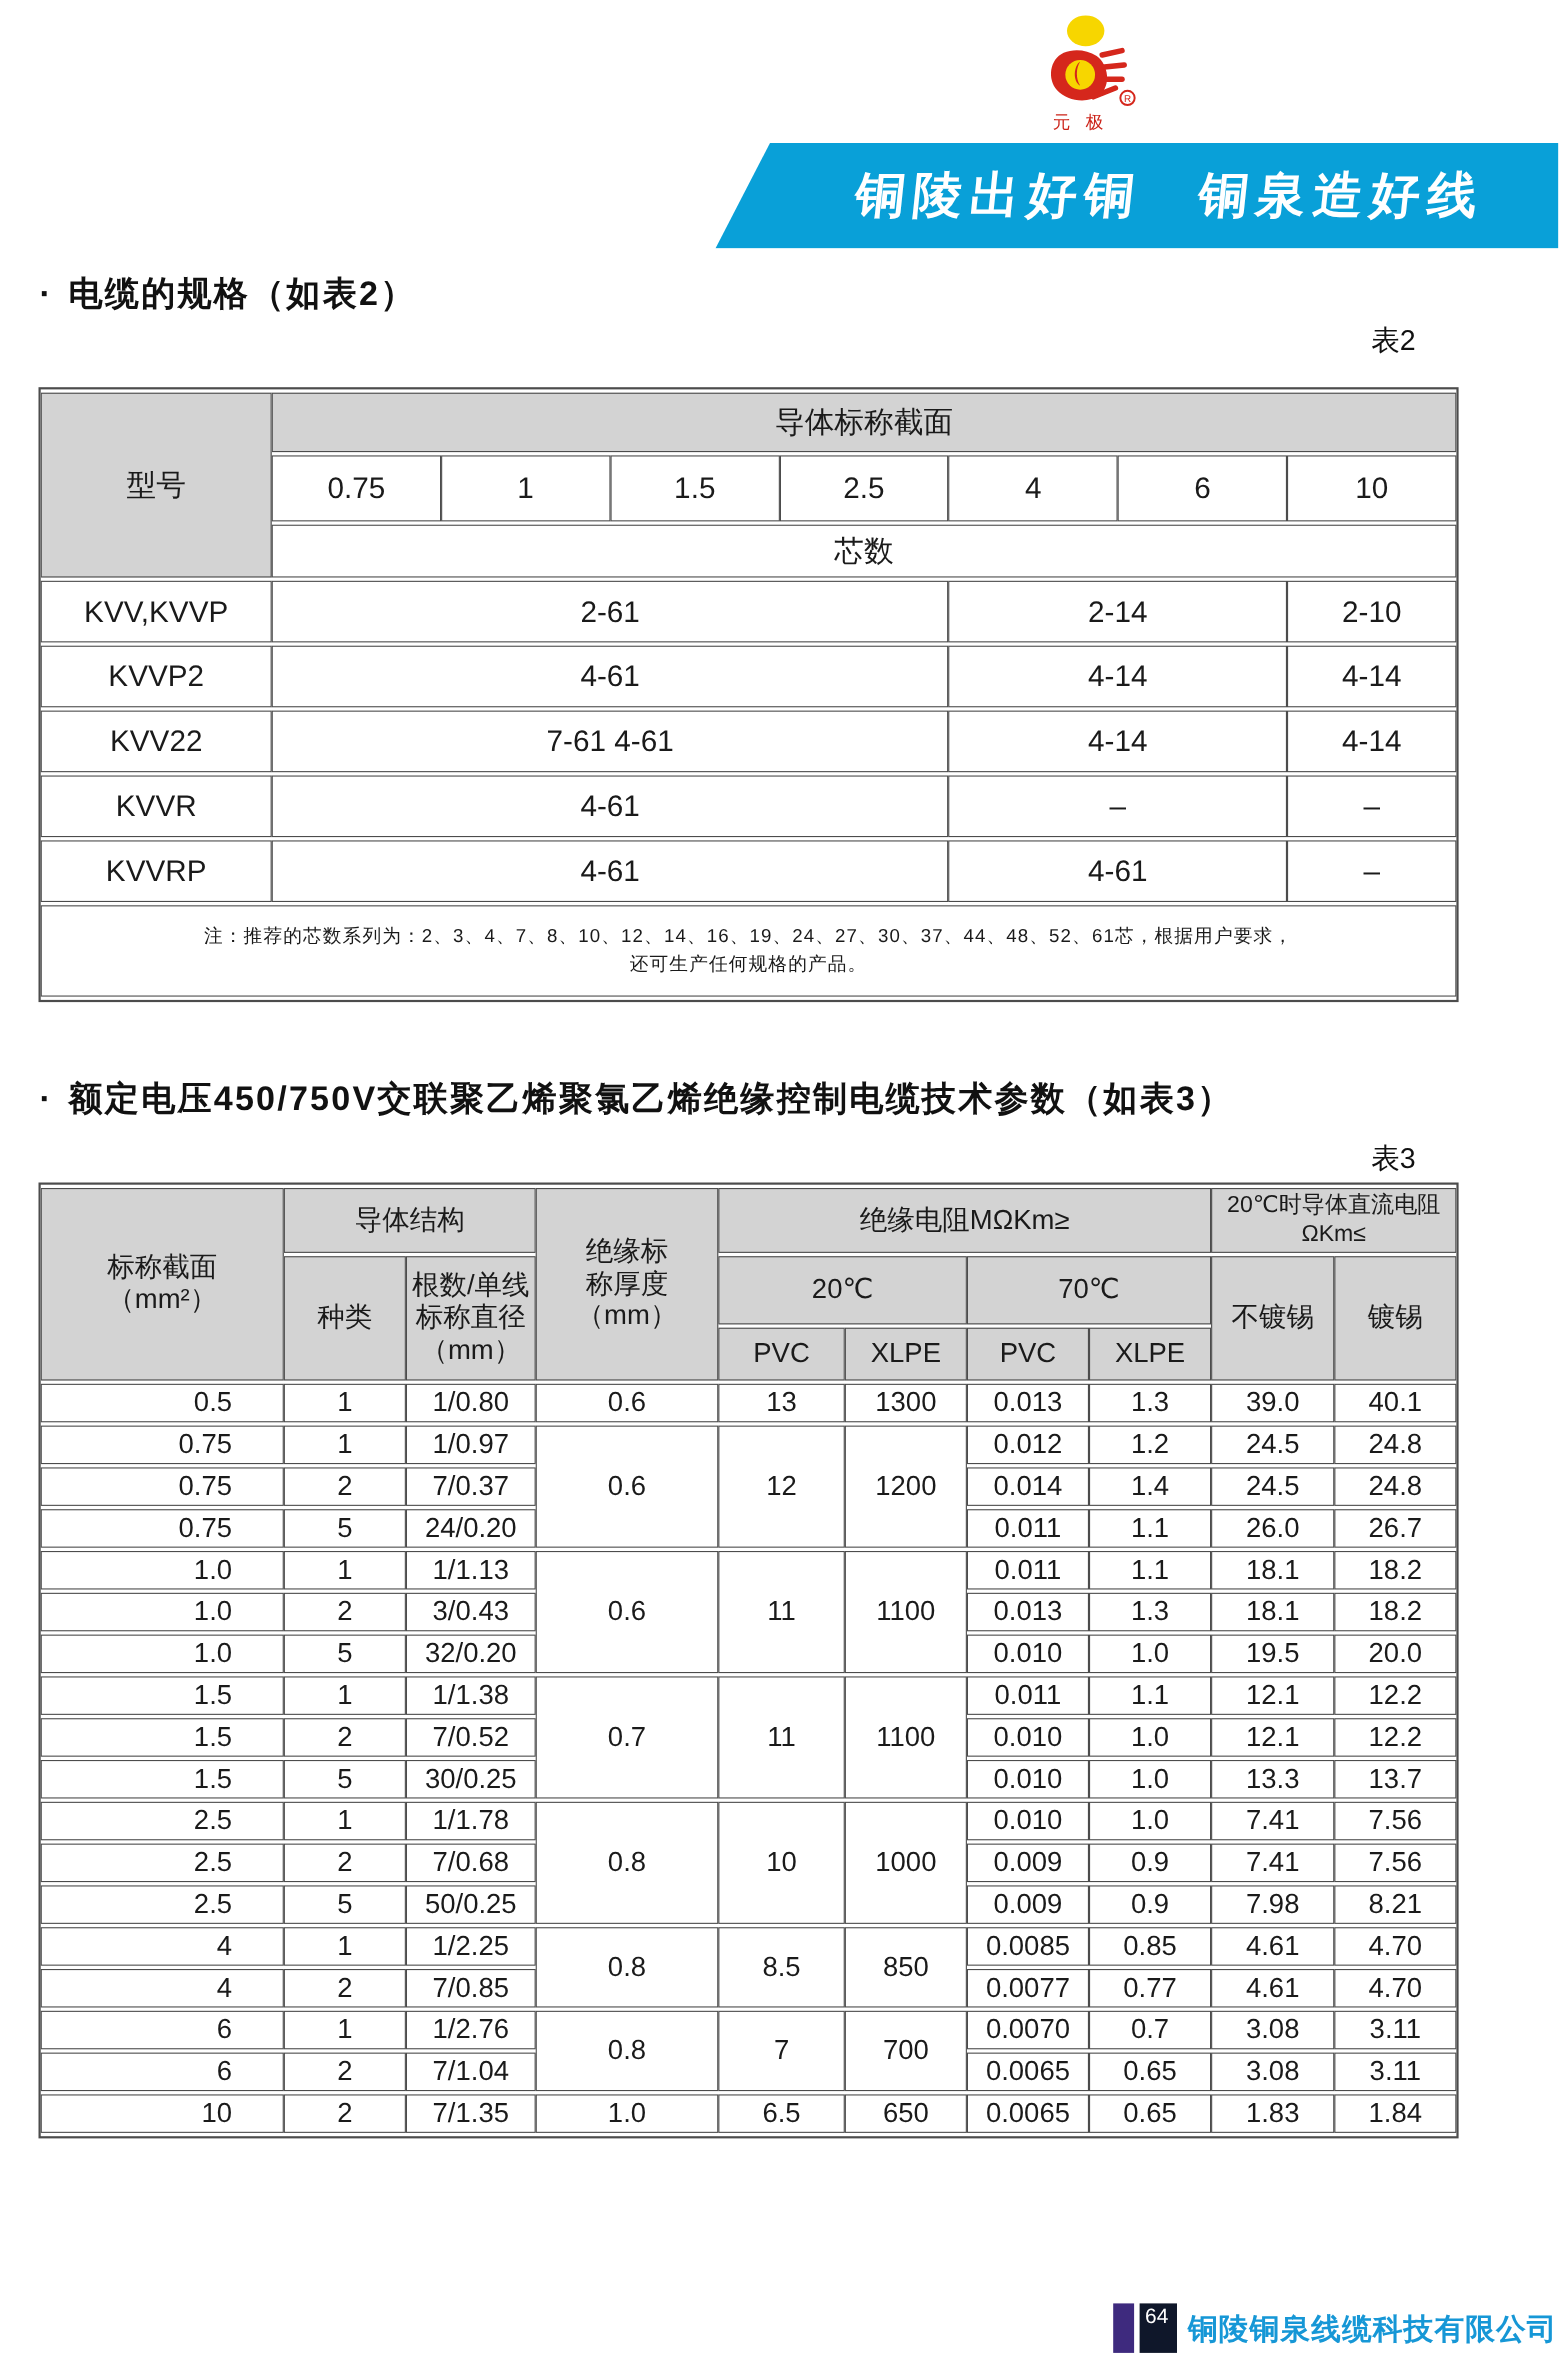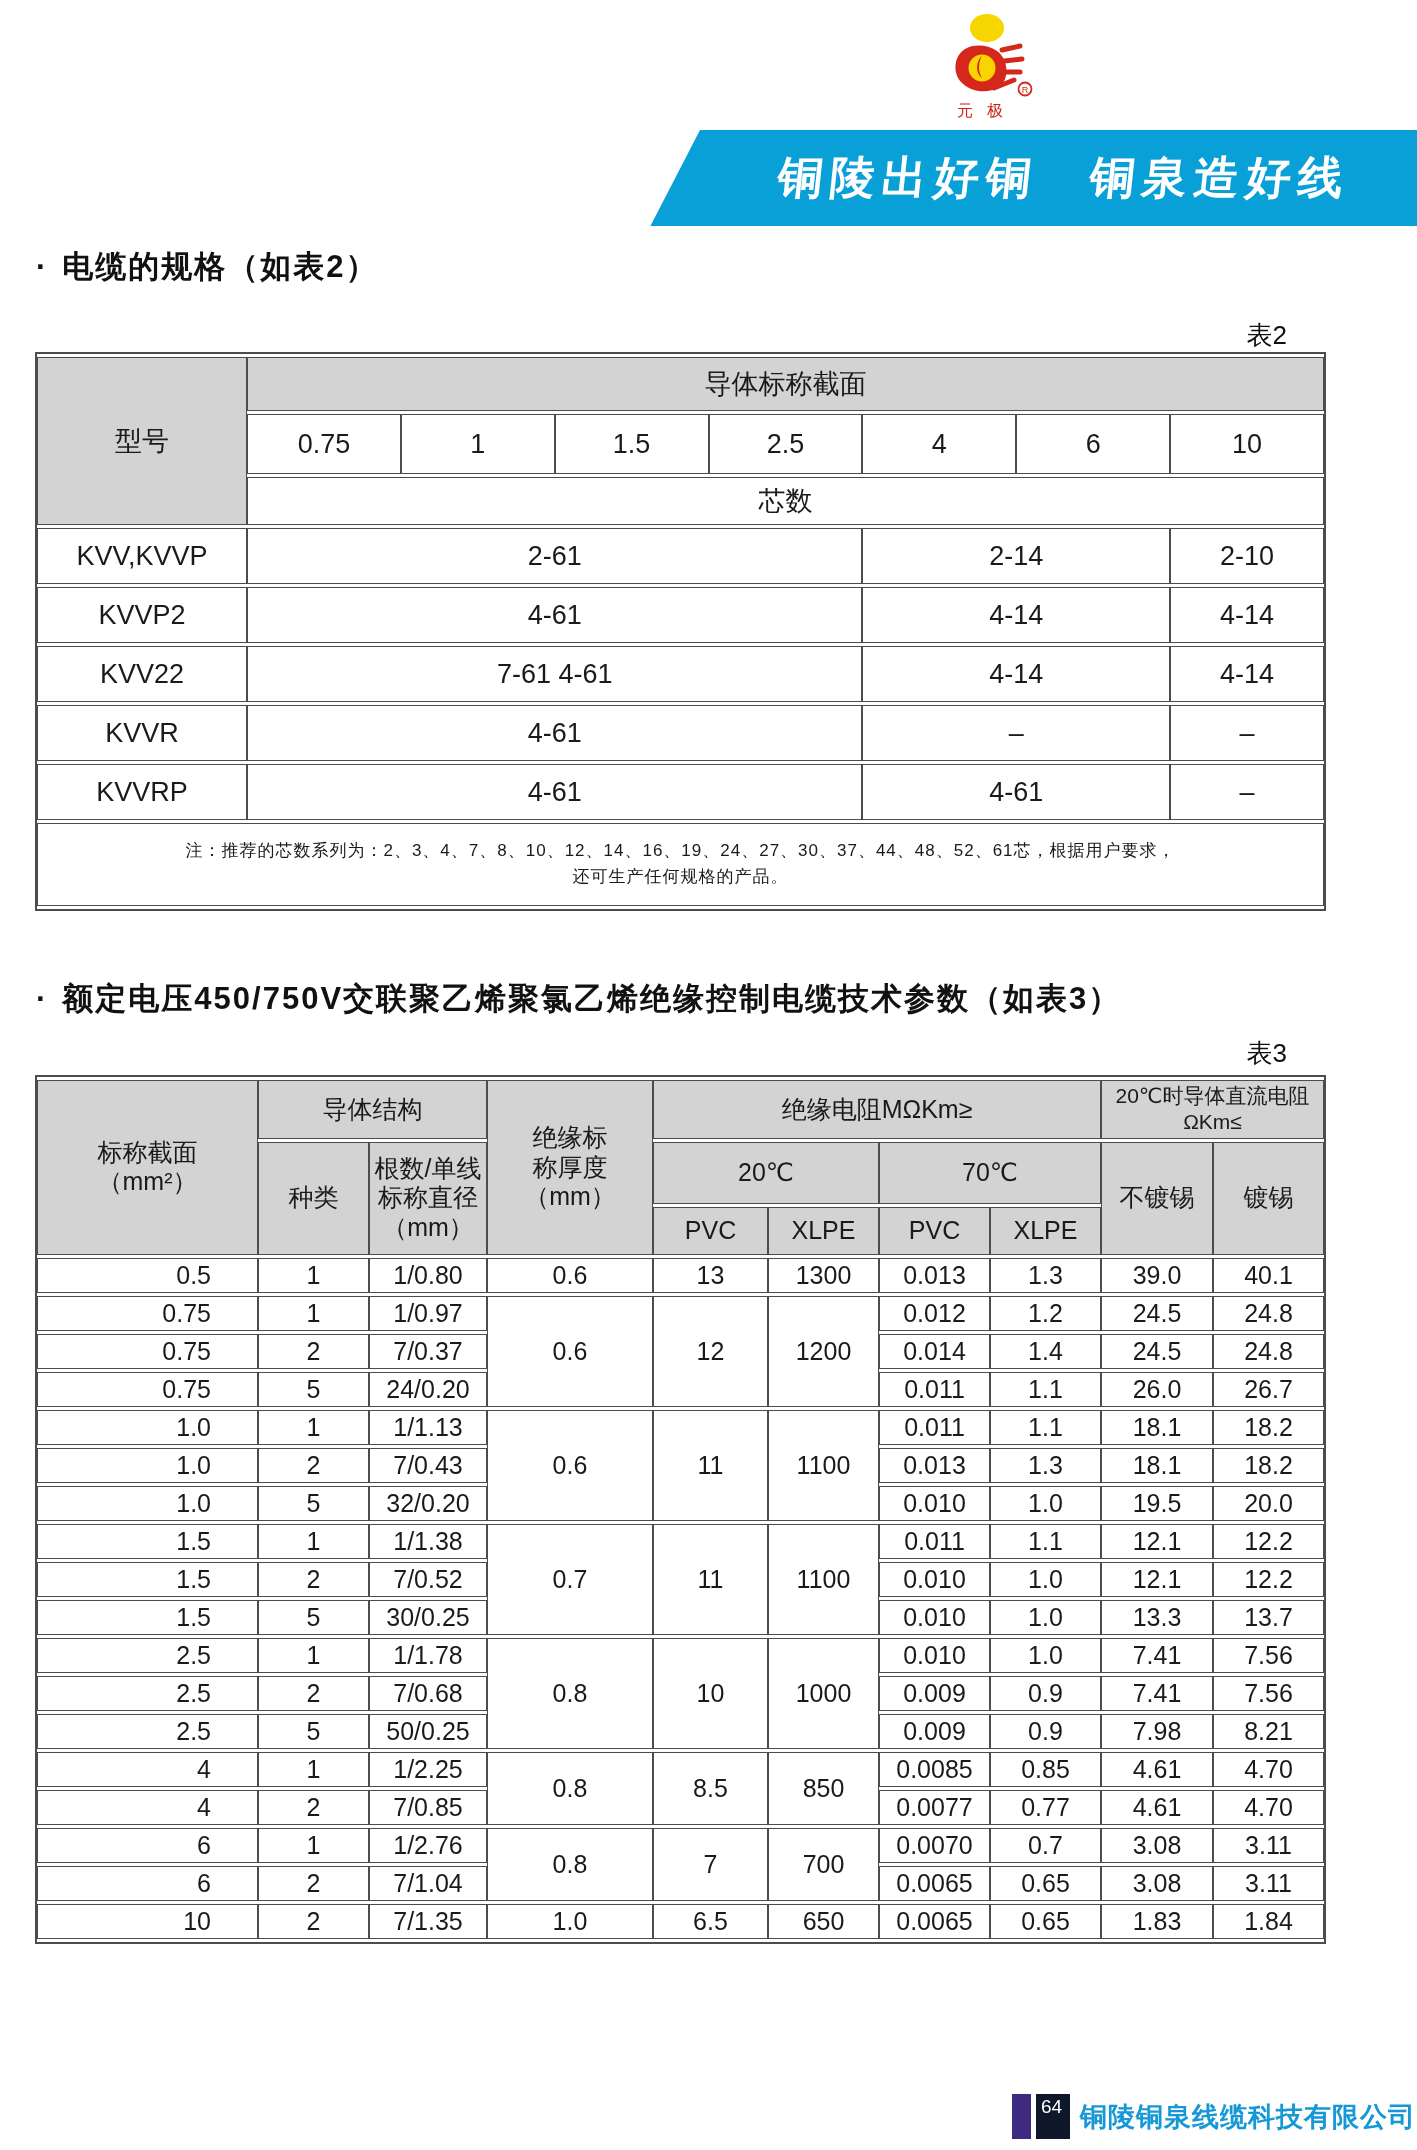--- a/index.html
+++ b/index.html
@@ -16,21 +16,21 @@
   .slogan{position:absolute;left:778px;top:0;line-height:96px;font-size:45px;color:#fff;
           font-weight:bold;letter-spacing:7px;transform:skewX(-6deg);white-space:nowrap;}
 
   
   .sec-title{position:absolute;left:36px;font-size:31px;font-weight:bold;color:#111;
              letter-spacing:2px;white-space:nowrap;}
   .sec-title .bullet{margin-right:14px;}
   #title1{top:246px;}
   #title2{top:978px;}
   .tbl-label{position:absolute;right:130px;font-size:26px;color:#111;}
-  #label2{top:318px;}
+  #label2{top:292px;}
   #label3{top:1036px;}
 
   
   .twrap{position:absolute;left:35px;width:1287px;border:2px solid #4c4c4c;background:#fff;}
   #t2wrap{top:352px;}
   #t3wrap{top:1075px;}
   table{width:100%;border-collapse:separate;border-spacing:0 3px;table-layout:fixed;}
   th,td{border:1px solid #4c4c4c;text-align:center;font-weight:normal;padding:0;
         overflow:hidden;}
   .gray{background:#d3d3d3;}
@@ -257,21 +257,21 @@
             <td rowspan="3">11</td>
             <td rowspan="3">1100</td>
             <td>0.011</td>
             <td>1.1</td>
             <td>18.1</td>
             <td>18.2</td>
           </tr>
           <tr>
             <td class="ra">1.0</td>
             <td>2</td>
-            <td>7/0.43</td>
+            <td>3/0.43</td>
             <td>0.013</td>
             <td>1.3</td>
             <td>18.1</td>
             <td>18.2</td>
           </tr>
           <tr>
             <td class="ra">1.0</td>
             <td>5</td>
             <td>32/0.20</td>
             <td>0.010</td>

